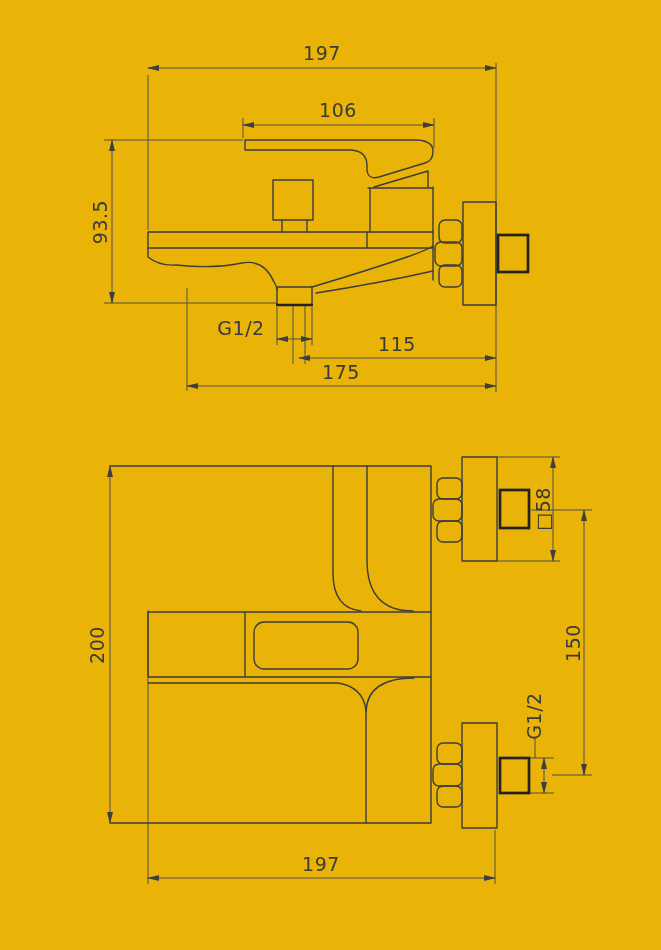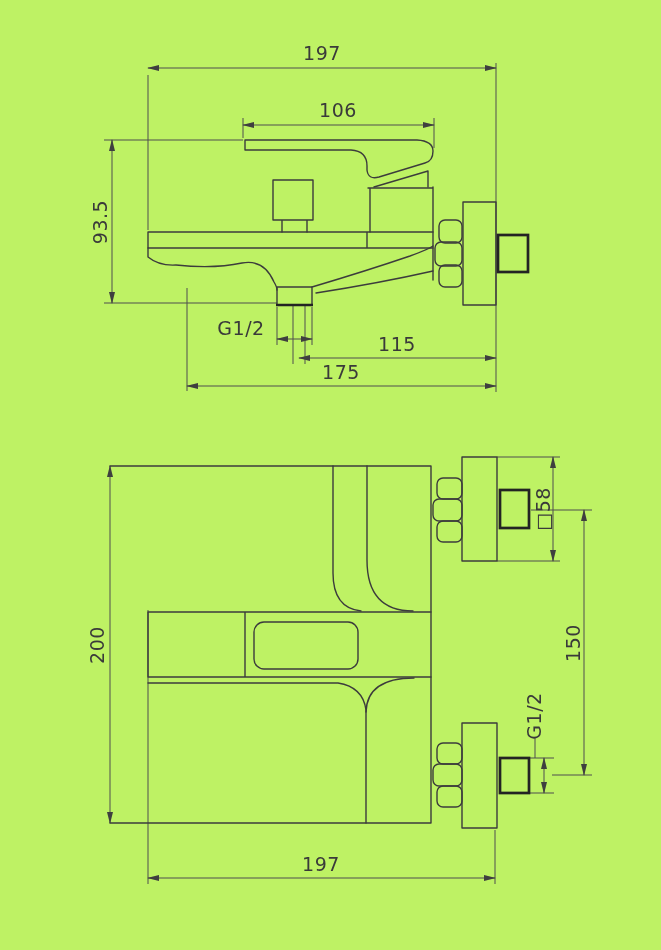--- a/index.html
+++ b/index.html
@@ -1,17 +1,17 @@
 <!DOCTYPE html>
 <html><head>
 <meta charset="utf-8">
 <style>
   html,body{margin:0;padding:0;background:#ffffff;}
   .page{
-    width:661px;height:950px;position:relative;background:#bef264;
+    width:661px;height:950px;position:relative;background:#eab308;
     font-family:"DejaVu Sans",sans-serif;overflow:hidden;
   }
   svg{display:block;}
   .outline{fill:none;stroke:#3c3c3c;stroke-width:1.4;stroke-linejoin:round;stroke-linecap:round;}
   .thick{fill:none;stroke:#232323;stroke-width:2.7;stroke-linejoin:miter;}
   .dim{fill:none;stroke:#4e4e4e;stroke-width:1;}
   .dimtext{font-family:"DejaVu Sans",sans-serif;font-size:19px;fill:#3a3a3a;letter-spacing:0.5px;}
   #arrhead{fill:#3f3f3f;}
 </style>
 </head>

